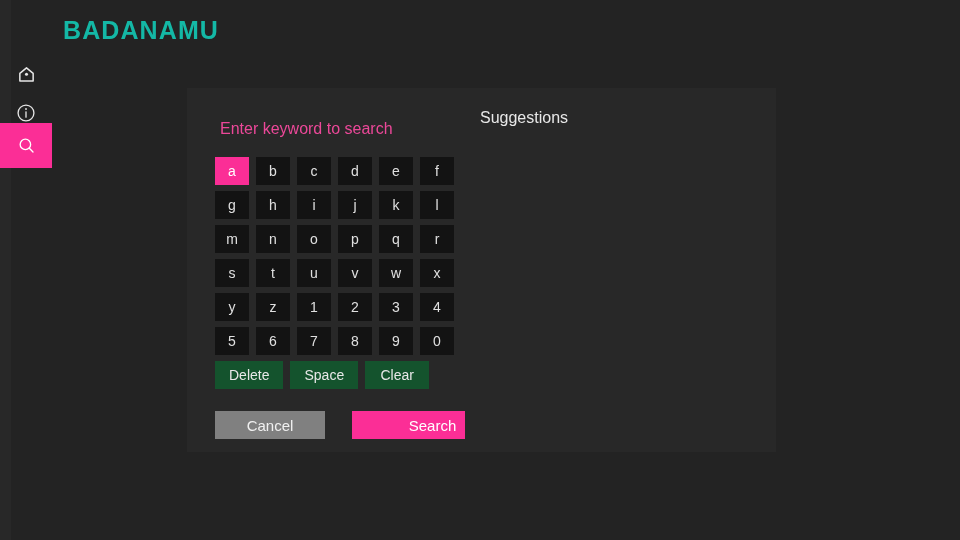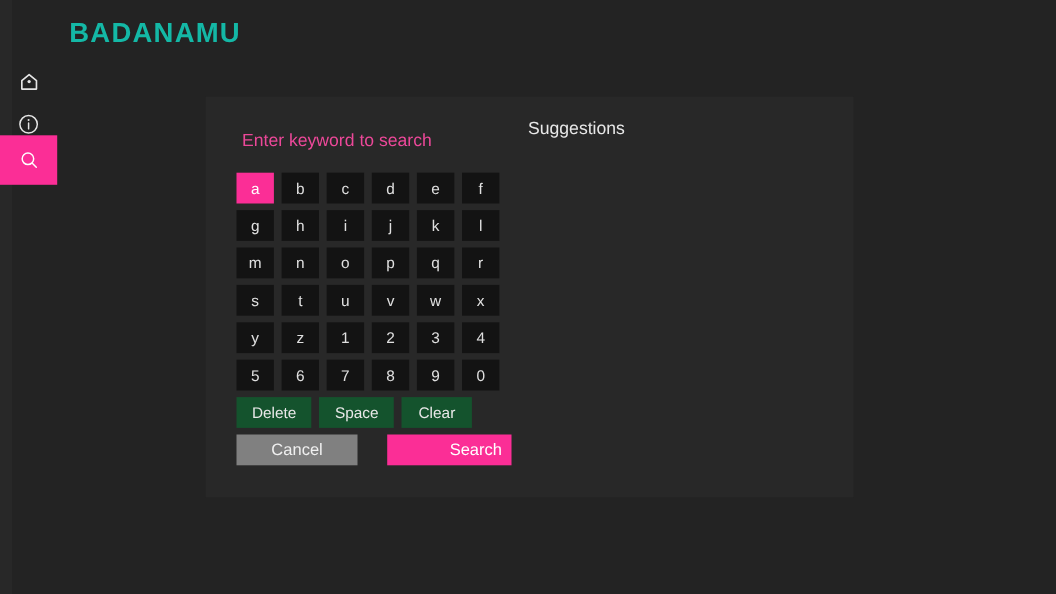--- a/index.html
+++ b/index.html
@@ -143,21 +143,21 @@
     padding: 0 14px;
     font-family: "Liberation Sans", sans-serif;
     cursor: pointer;
     min-width: 64px;
     text-align: center;
   }
 
   .action-row {
     display: flex;
     gap: 27px;
-    margin-top: 6px;
+    margin-top: 22px;
   }
   .action-btn {
     height: 28px;
     width: 117px;
     font-size: 15px;
     display: flex;
     align-items: center;
     justify-content: center;
     border: none;
     padding: 0;

